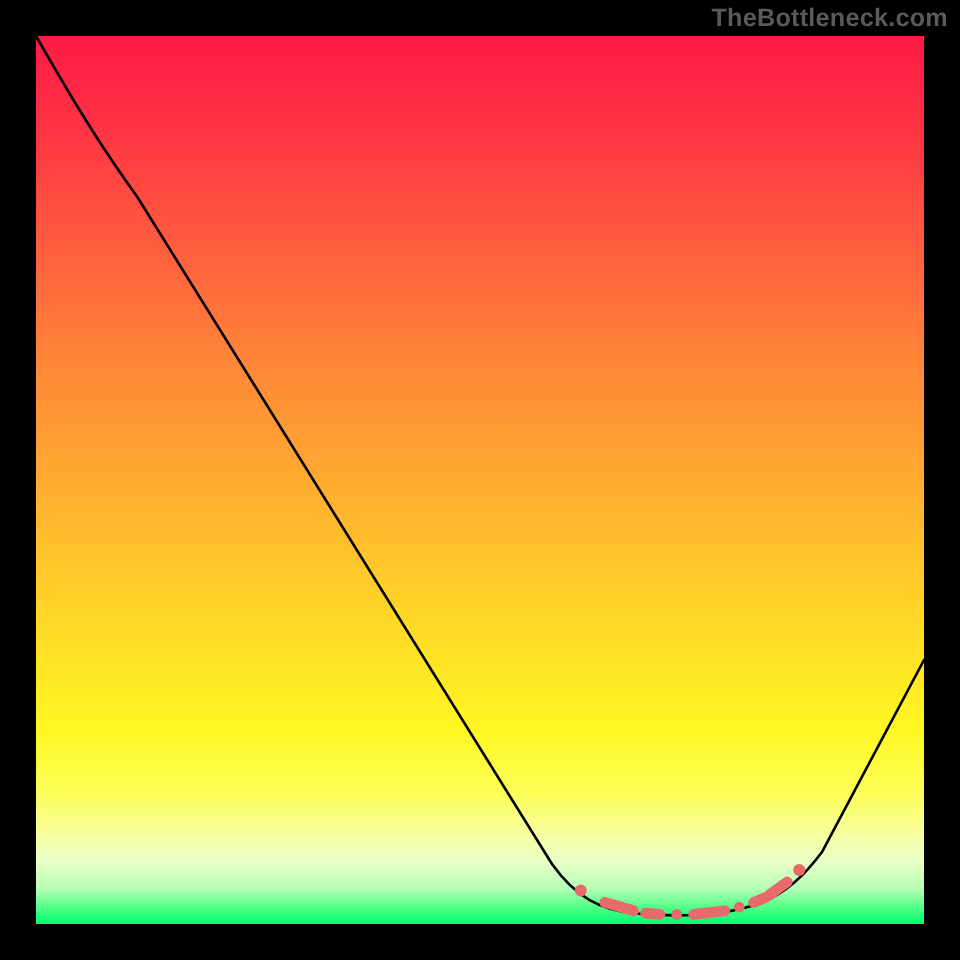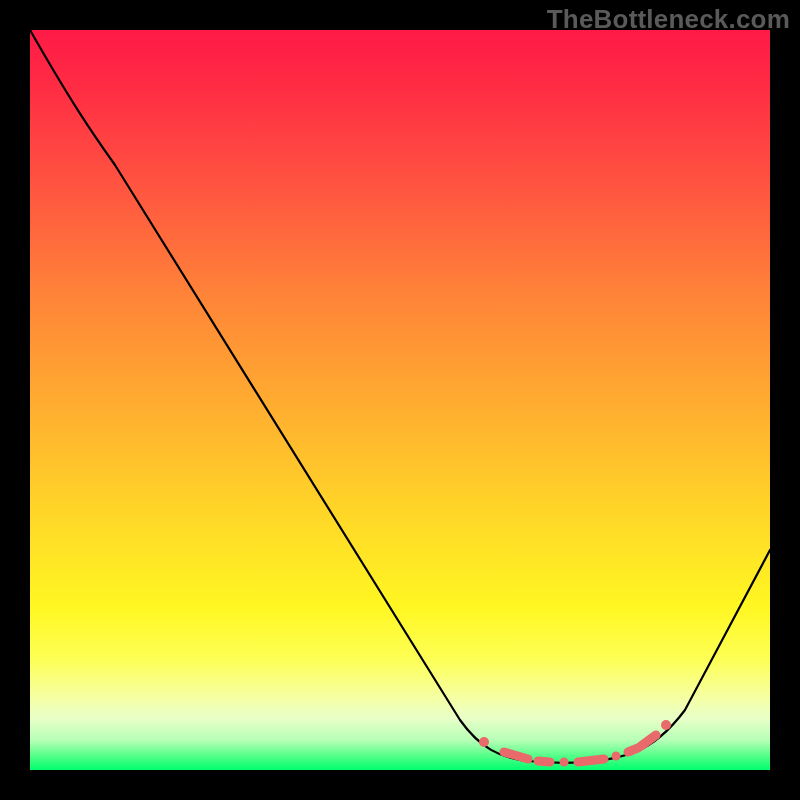--- a/index.html
+++ b/index.html
@@ -15,21 +15,21 @@
     position: relative;
     width: 800px;
     height: 800px;
     background: #000;
   }
   .watermark {
     position: absolute;
     top: 4px;
     right: 10px;
     color: #5a5a5a;
-    font-size: 26px;
+    font-size: 21px;
     font-weight: 600;
     letter-spacing: 0.2px;
     z-index: 10;
   }
   .plot {
     position: absolute;
     left: 30px;
     top: 30px;
     width: 740px;
     height: 740px;

